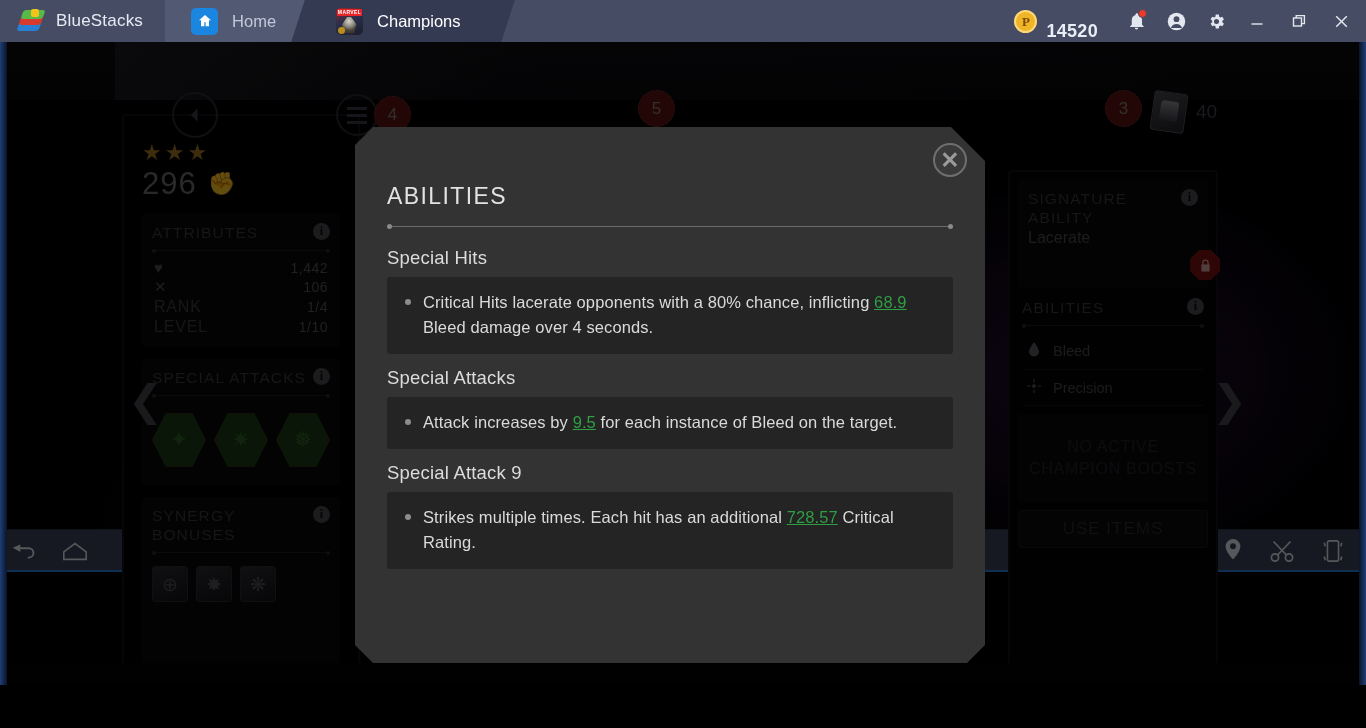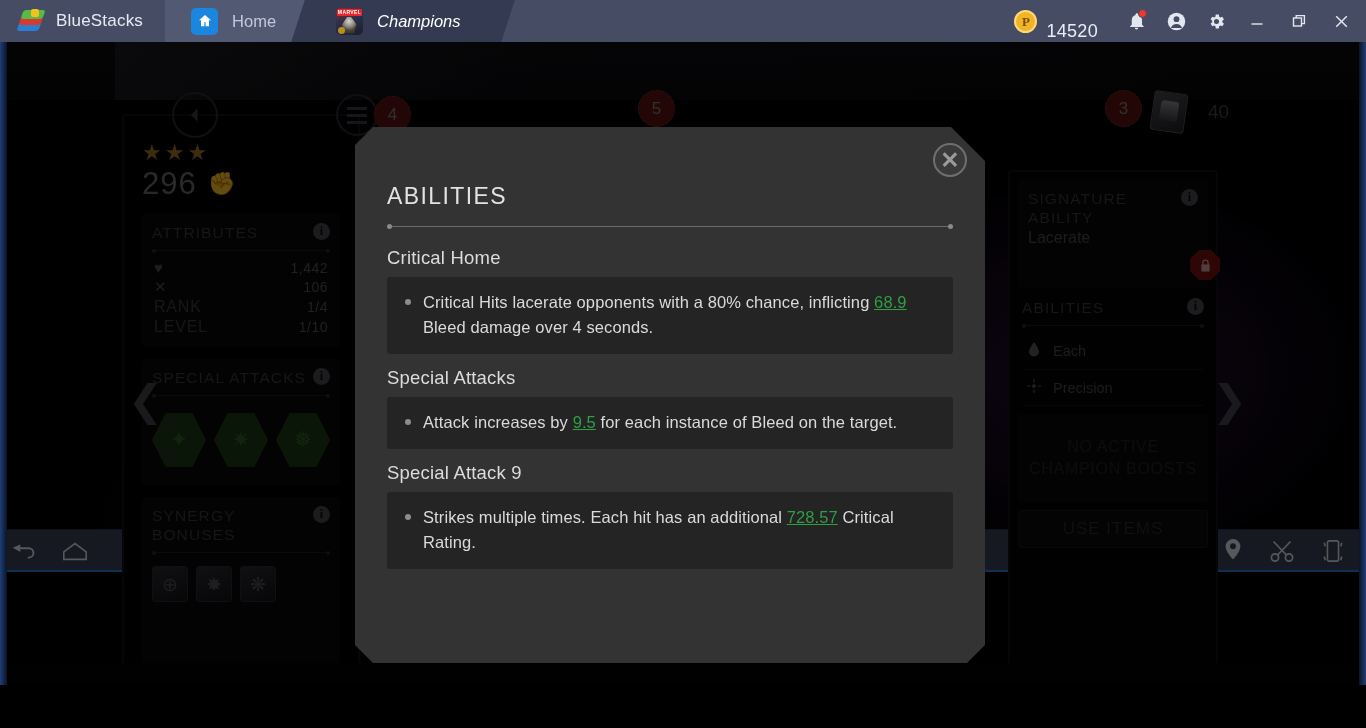--- a/index.html
+++ b/index.html
@@ -48,21 +48,21 @@
     cursor: pointer;
   }
   .tab .skewbg {
     position: absolute; left: -12px; top: 0; bottom: 0; right: -14px;
     transform: skewX(-18deg);
     z-index: 0;
   }
   .tab > * { position: relative; z-index: 1; }
   .tab-home .skewbg { background: #525a73; }
   .tab-champ .skewbg { background: #333a51; }
-  .tab-champ .tab-label { color: #ffffff; font-style: italic; }
+  .tab-champ .tab-label { color: #ffffff; }
   .tab-home .tab-label { color: #c3c9da; }
 
   .tab-icon { width: 27px; height: 27px; border-radius: 5px; overflow: hidden; flex: none; position: relative; }
   .home-ico { background: #1b86e0; display: flex; align-items: center; justify-content: center; }
   .home-ico svg { width: 16px; height: 16px; }
   .champ-ico {
     background: linear-gradient(160deg,#8d2b2b 0%,#2b2f4a 45%,#1b1d2e 100%);
   }
   .champ-ico .marvel {
     position: absolute; left: 1px; top: 1px; width: 25px; height: 7px;
@@ -82,21 +82,21 @@
 
   .tb-right { margin-left: auto; display: flex; align-items: center; gap: 0; padding-right: 4px; }
   .points { display: flex; align-items: center; gap: 9px; margin-right: 18px; }
   .coin {
     width: 23px; height: 23px; border-radius: 50%;
     background: #f0b429; border: 2px solid #ffd978;
     display: flex; align-items: center; justify-content: center;
     color: #7a4a00; font-size: 13px; font-weight: bold; line-height: 1;
     font-family: "Liberation Serif", serif;
   }
-  .points-val { color: #e9edf6; font-size: 18px; font-weight: normal; letter-spacing: .3px; margin-top: 20px; }
+  .points-val { color: #e9edf6; font-size: 18px; font-weight: bold; letter-spacing: .3px; margin-top: 20px; }
 
   .tb-btn {
     width: 40px; height: 42px;
     display: flex; align-items: center; justify-content: center;
     position: relative; cursor: pointer;
   }
   .tb-btn svg { fill: #e3e7f0; }
   .dot-red {
     position: absolute; top: 9px; right: 9px;
     width: 9px; height: 9px; border-radius: 50%;
@@ -165,21 +165,21 @@
     display: flex; align-items: center; gap: 12px;
   }
   .g-user .avatar {
     width: 54px; height: 30px;
     background: radial-gradient(ellipse at 50% 30%, #6a6558 0%, #3d3a31 55%, #141318 100%);
     clip-path: polygon(8% 30%, 26% 0, 74% 0, 92% 30%, 84% 100%, 16% 100%);
   }
   .g-user .uname { color: #343440; font-size: 18px; letter-spacing: .3px; }
   .g-cards {
     position: absolute; left: 1152px; top: 50px; z-index: 6;
-    display: flex; align-items: center; gap: 22px;
+    display: flex; align-items: center; gap: 10px;
   }
   .card-ico {
     width: 34px; height: 40px; border-radius: 4px;
     background: linear-gradient(150deg,#4a4a52,#22222a);
     border: 1px solid #55555e; transform: rotate(8deg);
   }
   .card-ico::after {
     content:""; display:block; margin: 8px auto 0; width: 18px; height: 20px;
     background: linear-gradient(180deg,#8d8d96,#3d3d46); border-radius: 3px;
   }
@@ -583,21 +583,21 @@
           <span class="sect-title">ABILITIES</span>
           <span class="info-i">i</span>
         </div>
         <div class="hr-dot"></div>
         <div class="ab-row">
           <span class="ab-ico">
             <svg width="12" height="15" viewBox="0 0 24 30" fill="#5a5a62">
                 <path d="M12 0C12 0 2 13 2 19a10 10 0 0 0 20 0C22 13 12 0 12 0z"></path>
               </svg>
           </span>
-          <span class="ab-label">Each</span>
+          <span class="ab-label">Bleed</span>
         </div>
         <div class="ab-row">
           <span class="ab-ico">
             <svg width="14" height="14" viewBox="0 0 24 24" fill="#5a5a62">
                 <circle cx="12" cy="12" r="3.2"></circle>
                 <path d="M11 0h2v6h-2zM11 18h2v6h-2zM0 11h6v2H0zM18 11h6v2h-6z"></path>
               </svg>
           </span>
           <span class="ab-label">Precision</span>
         </div>
@@ -613,21 +613,21 @@
     <div class="gfooter"></div>
 
     <div class="scrim"></div>
     <div class="modal">
       <div class="modal-close">✕</div>
       <div class="modal-body">
         <div class="modal-title">ABILITIES</div>
         <div class="modal-rule"></div>
 
         <div class="ability-group">
-          <div class="ability-head">Critical Home</div>
+          <div class="ability-head">Special Hits</div>
           <div class="ability-card">
             <div class="bullet-line">
               <span class="bullet"></span>
               <span class="bullet-text"><span>Critical Hits lacerate opponents with a 80% chance, inflicting </span><span class="hl">68.9</span><span> Bleed damage over 4 seconds.</span></span>
             </div>
           </div>
         </div>
 
         <div class="ability-group">
           <div class="ability-head">Special Attacks</div>

